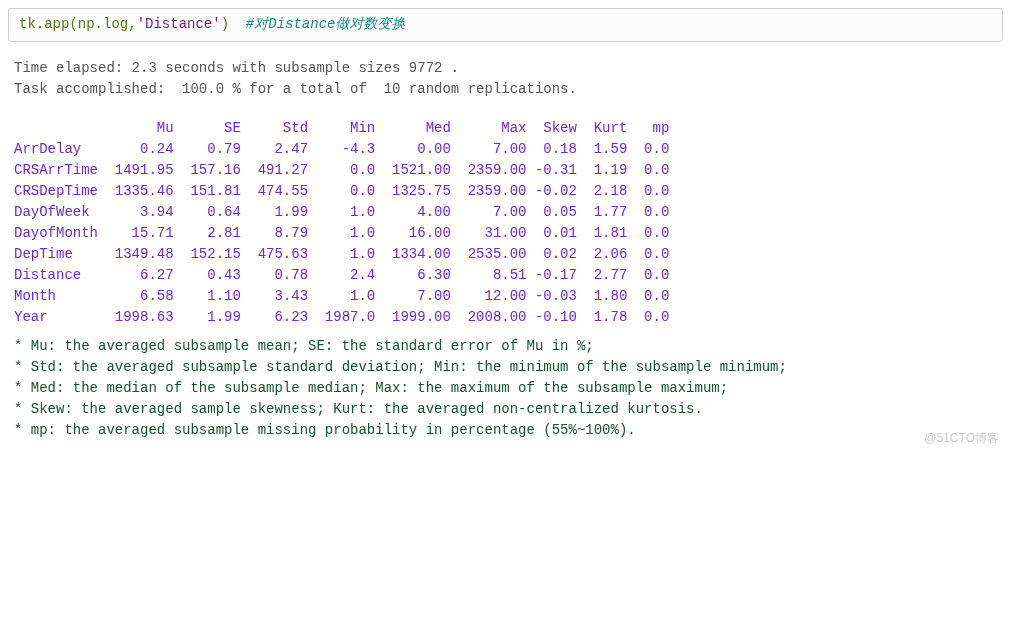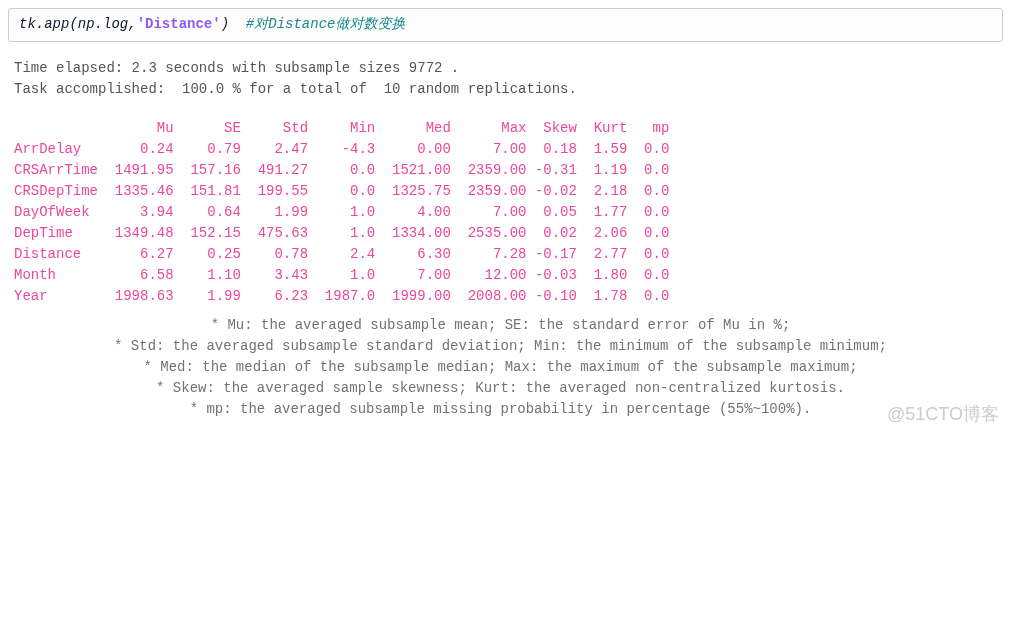--- a/index.html
+++ b/index.html
@@ -16,78 +16,78 @@
       border: 1px solid #ccc;
       border-radius: 3px;
       padding: 6px 10px;
       margin: 8px 8px 12px 8px;
       background: #fcfcfc;
     }
     .code-line {
       white-space: pre;
       line-height: 1.4;
     }
-    .code-method { color: #0f172a; font-style: italic; }
-    .code-string { color: #8b5cf6; font-weight: bold; }
+    .code-method { color: #4d7c0f; }
+    .code-string { color: #701a75; }
     .code-comment { color: #1a8a8a; font-style: italic; text-align: center; }
     .output {
       padding: 4px 24px 14px 14px;
       color: #555;
     }
     .output-line {
       white-space: pre;
       line-height: 1.5;
       font-family: "Consolas", "Courier New", monospace;
     }
     .stats-table {
       margin-top: 18px;
       font-family: "Consolas", "Courier New", monospace;
-      color: #ec4899;
+      color: #6d28d9;
     }
     .stats-row {
       white-space: pre;
       line-height: 1.5;
     }
     .notes {
       margin-top: 8px;
     }
     .note-line {
       white-space: pre;
       line-height: 1.5;
-      color: #737373;
-      text-align: center;
+      color: #14532d;
     }
     .watermark {
       position: absolute;
       right: 12px;
       bottom: 8px;
       color: #ccc;
-      font-size: 18px;
+      font-size: 12px;
       font-family: sans-serif;
     }
   </style>
 </head>
 <body>
 
 <div class="code-block">
   <div class="code-line"><span class="code-method">tk.app(np.log,</span><span class="code-string">'Distance'</span><span class="code-method">)  </span><span class="code-comment">#对Distance做对数变换</span></div>
 </div>
 
 <div class="output">
   <div class="output-line">Time elapsed: 2.3 seconds with subsample sizes 9772 .</div>
   <div class="output-line">Task accomplished:  100.0 % for a total of  10 random replications.</div>
 
   <div class="stats-table">
     <div class="stats-row">                 Mu      SE     Std     Min      Med      Max  Skew  Kurt   mp</div>
     <div class="stats-row">ArrDelay       0.24    0.79    2.47    -4.3     0.00     7.00  0.18  1.59  0.0</div>
     <div class="stats-row">CRSArrTime  1491.95  157.16  491.27     0.0  1521.00  2359.00 -0.31  1.19  0.0</div>
-    <div class="stats-row">CRSDepTime  1335.46  151.81  199.55     0.0  1325.75  2359.00 -0.02  2.18  0.0</div>
+    <div class="stats-row">CRSDepTime  1335.46  151.81  474.55     0.0  1325.75  2359.00 -0.02  2.18  0.0</div>
     <div class="stats-row">DayOfWeek      3.94    0.64    1.99     1.0     4.00     7.00  0.05  1.77  0.0</div>
+    <div class="stats-row">DayofMonth    15.71    2.81    8.79     1.0    16.00    31.00  0.01  1.81  0.0</div>
     <div class="stats-row">DepTime     1349.48  152.15  475.63     1.0  1334.00  2535.00  0.02  2.06  0.0</div>
-    <div class="stats-row">Distance       6.27    0.25    0.78     2.4     6.30     7.28 -0.17  2.77  0.0</div>
+    <div class="stats-row">Distance       6.27    0.43    0.78     2.4     6.30     8.51 -0.17  2.77  0.0</div>
     <div class="stats-row">Month          6.58    1.10    3.43     1.0     7.00    12.00 -0.03  1.80  0.0</div>
     <div class="stats-row">Year        1998.63    1.99    6.23  1987.0  1999.00  2008.00 -0.10  1.78  0.0</div>
   </div>
 
   <div class="notes">
     <div class="note-line">* Mu: the averaged subsample mean; SE: the standard error of Mu in %;</div>
     <div class="note-line">* Std: the averaged subsample standard deviation; Min: the minimum of the subsample minimum;</div>
     <div class="note-line">* Med: the median of the subsample median; Max: the maximum of the subsample maximum;</div>
     <div class="note-line">* Skew: the averaged sample skewness; Kurt: the averaged non-centralized kurtosis.</div>
     <div class="note-line">* mp: the averaged subsample missing probability in percentage (55%~100%).</div>

